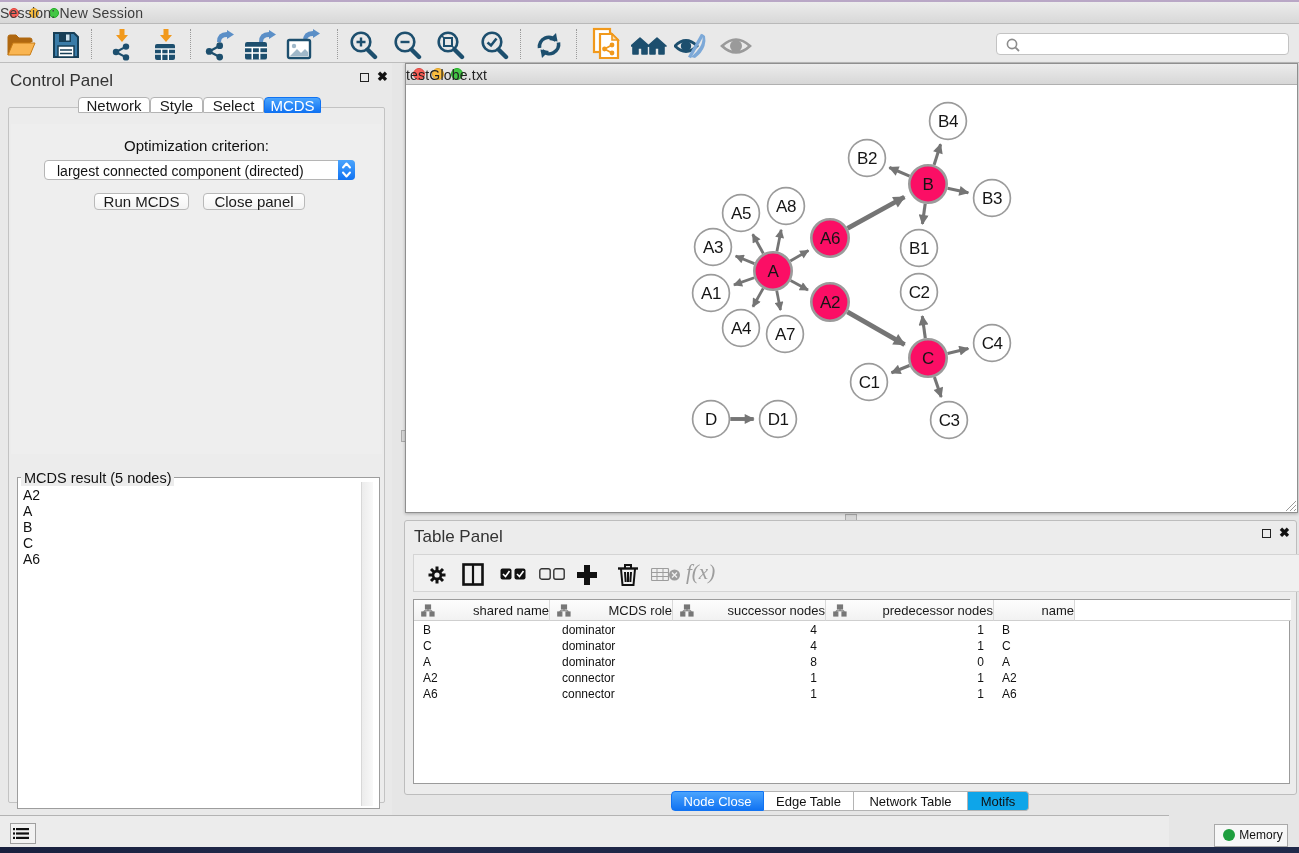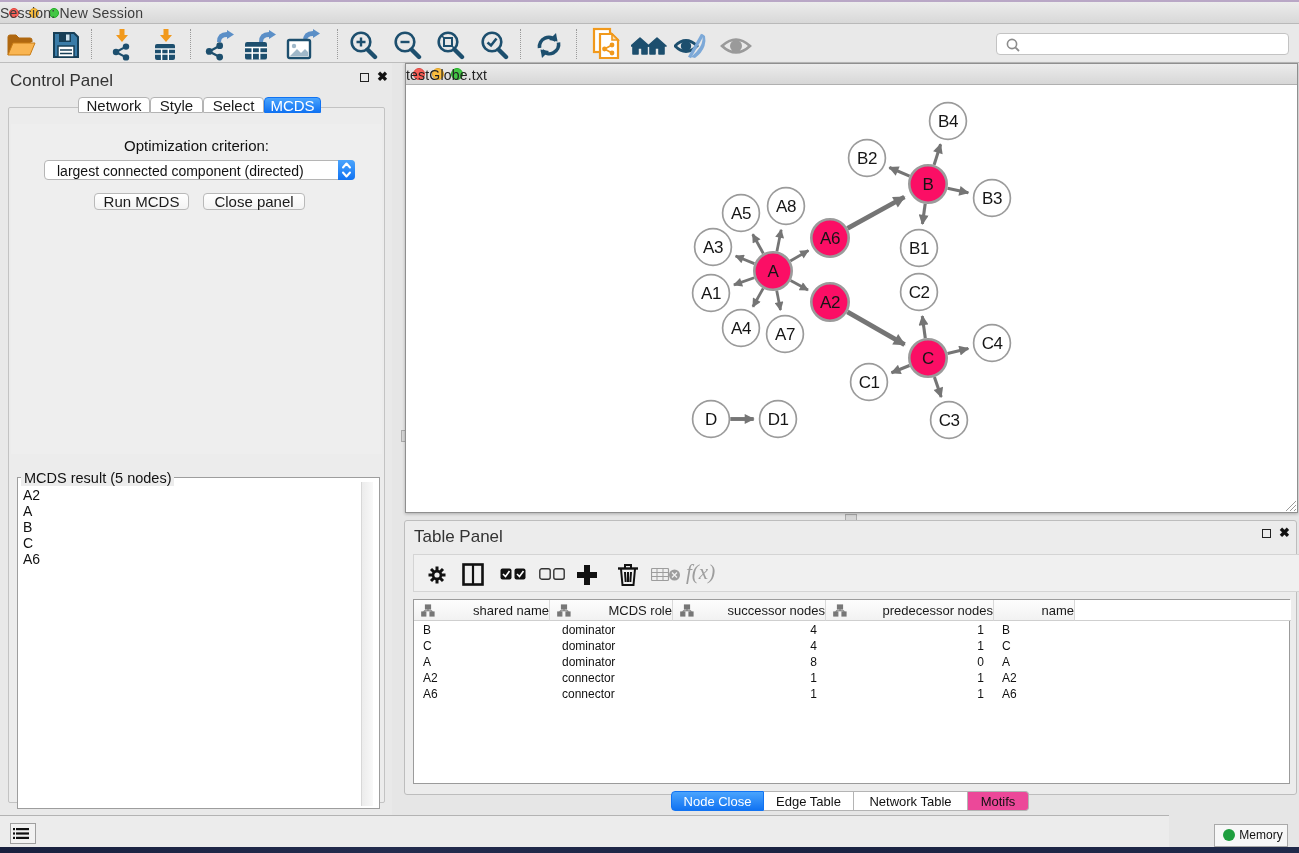--- a/index.html
+++ b/index.html
@@ -450,21 +450,21 @@
 <div class="td" style="left:9px;top:86px;">A6</div>
 <div class="td" style="left:148px;top:86px;">connector</div>
 <div class="td" style="left:259px;top:86px;width:144px;text-align:right;">1</div>
 <div class="td" style="left:412px;top:86px;width:158px;text-align:right;">1</div>
 <div class="td" style="left:588px;top:86px;">A6</div>
 </div>
 </div>
 <div class="bottabs" style="position:absolute;left:671px;top:789px;width:93px;height:20px;background:linear-gradient(#4aa4fd,#1173f2);color:#fff;border:1px solid #1173f2;border-radius:4px 0 0 4px;text-align:center;line-height:19px;">Node Close</div>
 <div class="bottabs" style="position:absolute;left:764px;top:789px;width:90px;height:20px;background:#fff;color:#111;border:1px solid #b4b4b4;border-left:none;border-radius:0;text-align:center;line-height:19px;">Edge Table</div>
 <div class="bottabs" style="position:absolute;left:854px;top:789px;width:114px;height:20px;background:#fff;color:#111;border:1px solid #b4b4b4;border-left:none;border-radius:0;text-align:center;line-height:19px;">Network Table</div>
-<div class="bottabs" style="position:absolute;left:968px;top:789px;width:61px;height:20px;background:#ec4899;color:#111;border:1px solid #b4b4b4;border-left:none;border-radius:0 4px 4px 0;text-align:center;line-height:19px;">Motifs</div>
+<div class="bottabs" style="position:absolute;left:968px;top:789px;width:61px;height:20px;background:#0ea5e9;color:#111;border:1px solid #b4b4b4;border-left:none;border-radius:0 4px 4px 0;text-align:center;line-height:19px;">Motifs</div>
 <div class="abs statusbar">
 <div class="listbtn"><svg width="24" height="19" viewBox="0 0 24 19">
 <g fill="#111">
             <rect x="5" y="4" width="13" height="2.2"></rect>
             <rect x="5" y="8.4" width="13" height="2.2"></rect>
             <rect x="5" y="12.8" width="13" height="2.2"></rect>
 <rect x="2" y="4" width="2" height="2.2"></rect>
             <rect x="2" y="8.4" width="2" height="2.2"></rect>
             <rect x="2" y="12.8" width="2" height="2.2"></rect>
           </g>

